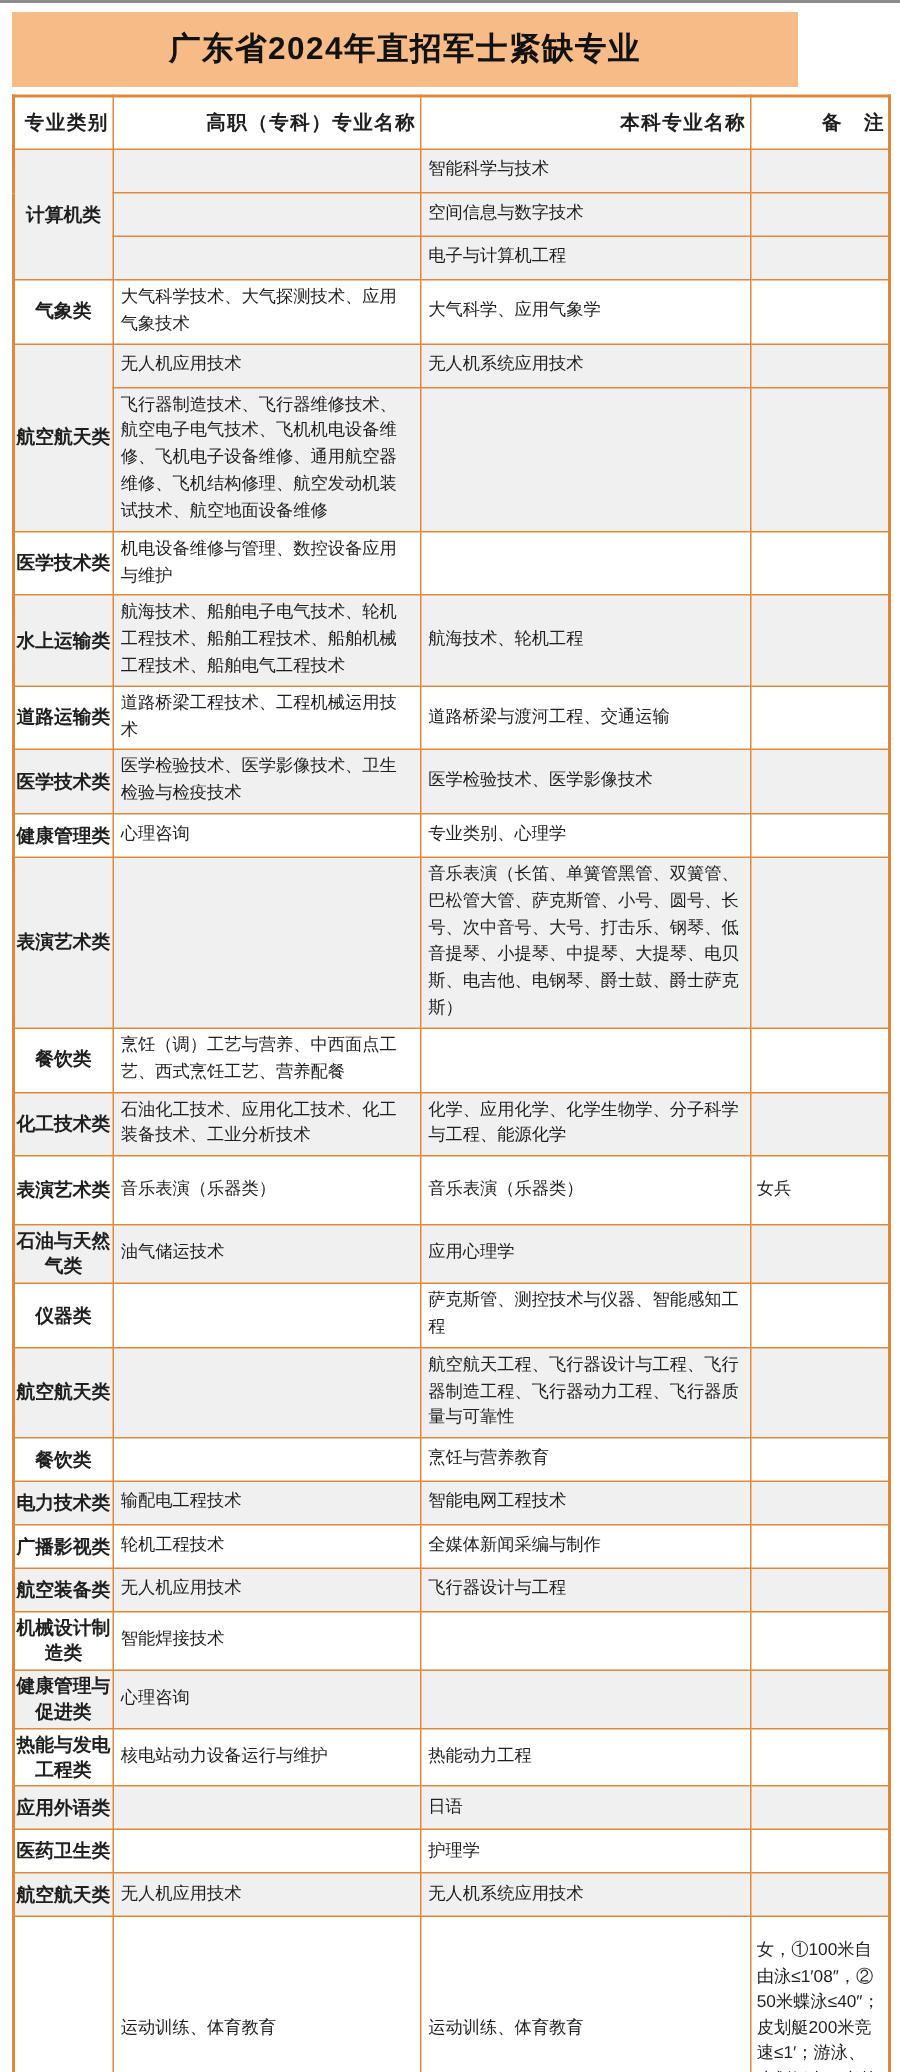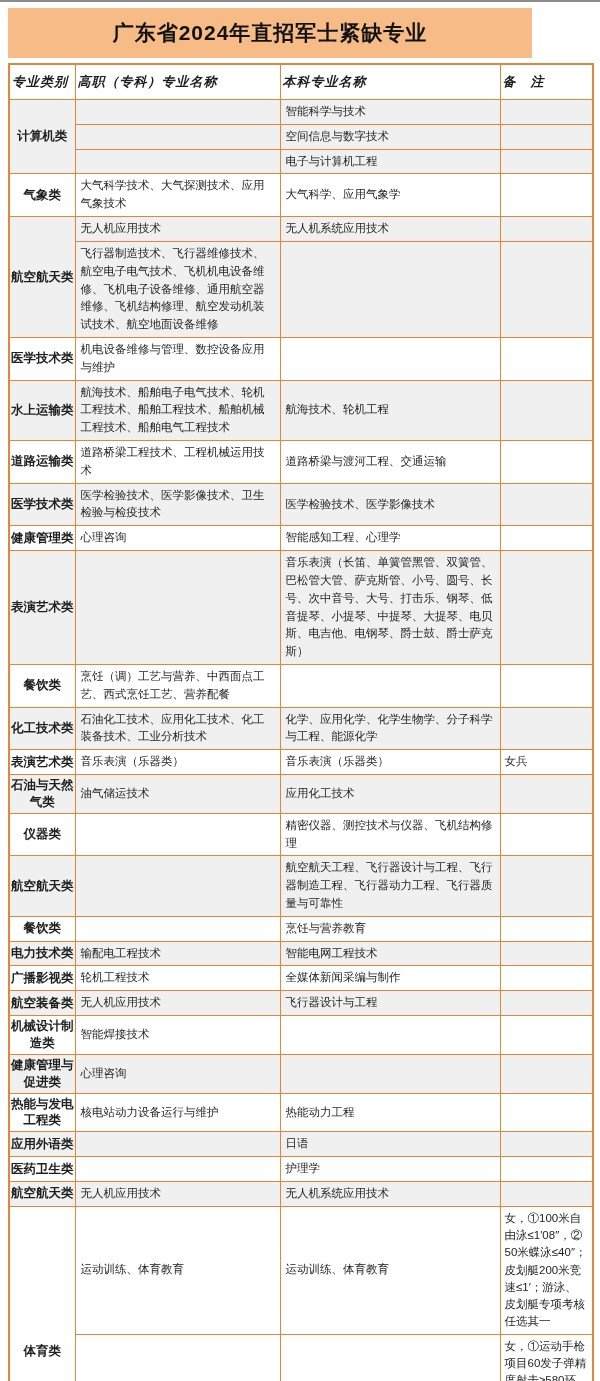--- a/index.html
+++ b/index.html
@@ -47,44 +47,43 @@
   table.majors th, table.majors td {
     border: 1px solid var(--border, #e0873b);
     vertical-align: middle;
     box-sizing: border-box;
     word-break: break-all;
   }
   th.hdr {
     background: #ffffff;
     font-size: 13px;
     font-weight: bold;
-    text-align: left;
+    text-align: right;
     padding: 8px 2px;
     letter-spacing: 1px;
     height: 30px;
-    font-style: italic;
   }
   td.cat {
     font-size: 12.5px;
     font-weight: bold;
     text-align: center;
     padding: 2px 1px;
     line-height: 1.35;
     font-family: Liberation Serif, serif;
   }
   td.val {
     font-size: 11.5px;
     padding: 3px 5px;
     line-height: 1.55;
     text-align: left;
     height: 22px;
   }
   td.remark {
     font-size: 11.5px;
-    padding: 3px 4px;
+    padding: 14px 4px;
     line-height: 1.5;
     text-align: left;
     height: 22px;
   }
   tr.shade-gray td { background: var(--shade, #f0f0f0); }
   tr.shade-white td { background: #ffffff; }
 </style>
 </head>
 <body>
 
@@ -162,21 +161,21 @@
             </tr>
             <tr class="shade-gray">
               <td class="cat" rowspan="1">医学技术类</td>
               <td class="val">医学检验技术、医学影像技术、卫生检验与检疫技术</td>
               <td class="val">医学检验技术、医学影像技术</td>
               <td class="remark"></td>
             </tr>
             <tr class="shade-white">
               <td class="cat" rowspan="1">健康管理类</td>
               <td class="val">心理咨询</td>
-              <td class="val">智能感知工程、心理学</td>
+              <td class="val">专业类别、心理学</td>
               <td class="remark"></td>
             </tr>
             <tr class="shade-gray">
               <td class="cat" rowspan="1">表演艺术类</td>
               <td class="val"></td>
               <td class="val">音乐表演（长笛、单簧管黑管、双簧管、巴松管大管、萨克斯管、小号、圆号、长号、次中音号、大号、打击乐、钢琴、低音提琴、小提琴、中提琴、大提琴、电贝斯、电吉他、电钢琴、爵士鼓、爵士萨克斯）</td>
               <td class="remark"></td>
             </tr>
             <tr class="shade-white">
               <td class="cat" rowspan="1">餐饮类</td>
@@ -192,27 +191,27 @@
             </tr>
             <tr class="shade-white">
               <td class="cat" rowspan="1">表演艺术类</td>
               <td class="val">音乐表演（乐器类）</td>
               <td class="val">音乐表演（乐器类）</td>
               <td class="remark">女兵</td>
             </tr>
             <tr class="shade-gray">
               <td class="cat" rowspan="1">石油与天然气类</td>
               <td class="val">油气储运技术</td>
-              <td class="val">应用化工技术</td>
+              <td class="val">应用心理学</td>
               <td class="remark"></td>
             </tr>
             <tr class="shade-white">
               <td class="cat" rowspan="1">仪器类</td>
               <td class="val"></td>
-              <td class="val">精密仪器、测控技术与仪器、飞机结构修理</td>
+              <td class="val">萨克斯管、测控技术与仪器、智能感知工程</td>
               <td class="remark"></td>
             </tr>
             <tr class="shade-gray">
               <td class="cat" rowspan="1">航空航天类</td>
               <td class="val"></td>
               <td class="val">航空航天工程、飞行器设计与工程、飞行器制造工程、飞行器动力工程、飞行器质量与可靠性</td>
               <td class="remark"></td>
             </tr>
             <tr class="shade-white">
               <td class="cat" rowspan="1">餐饮类</td>

